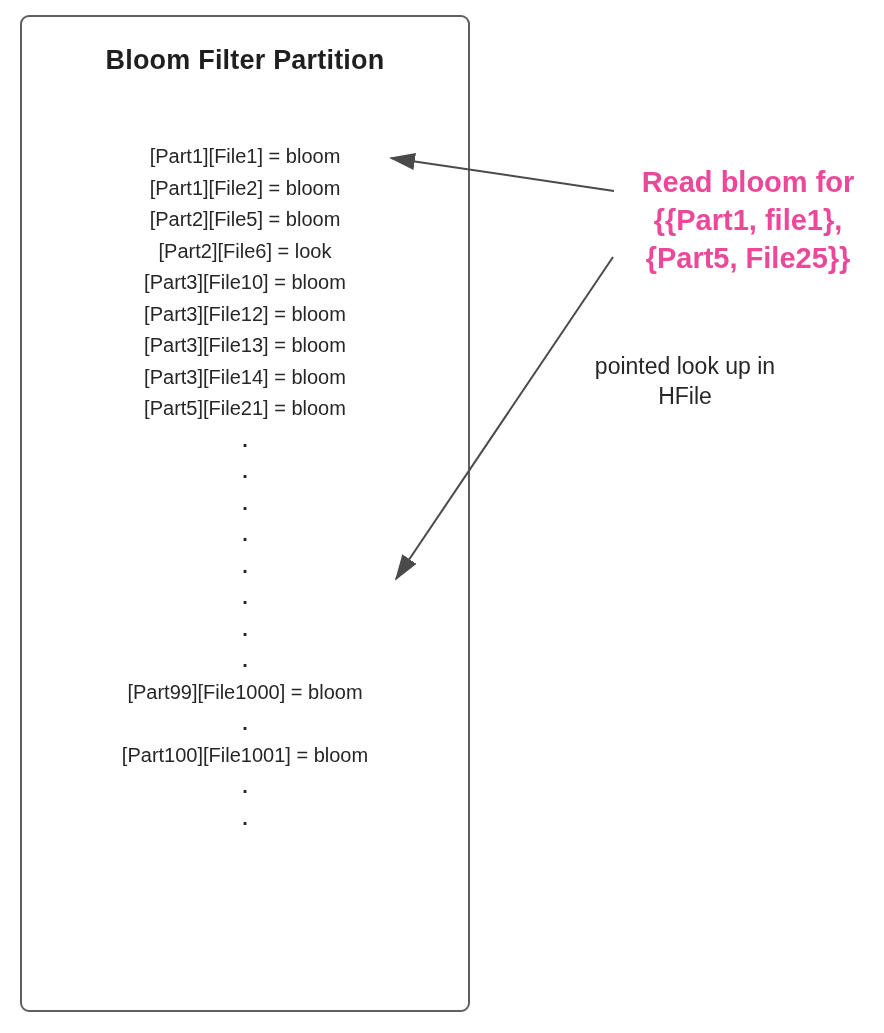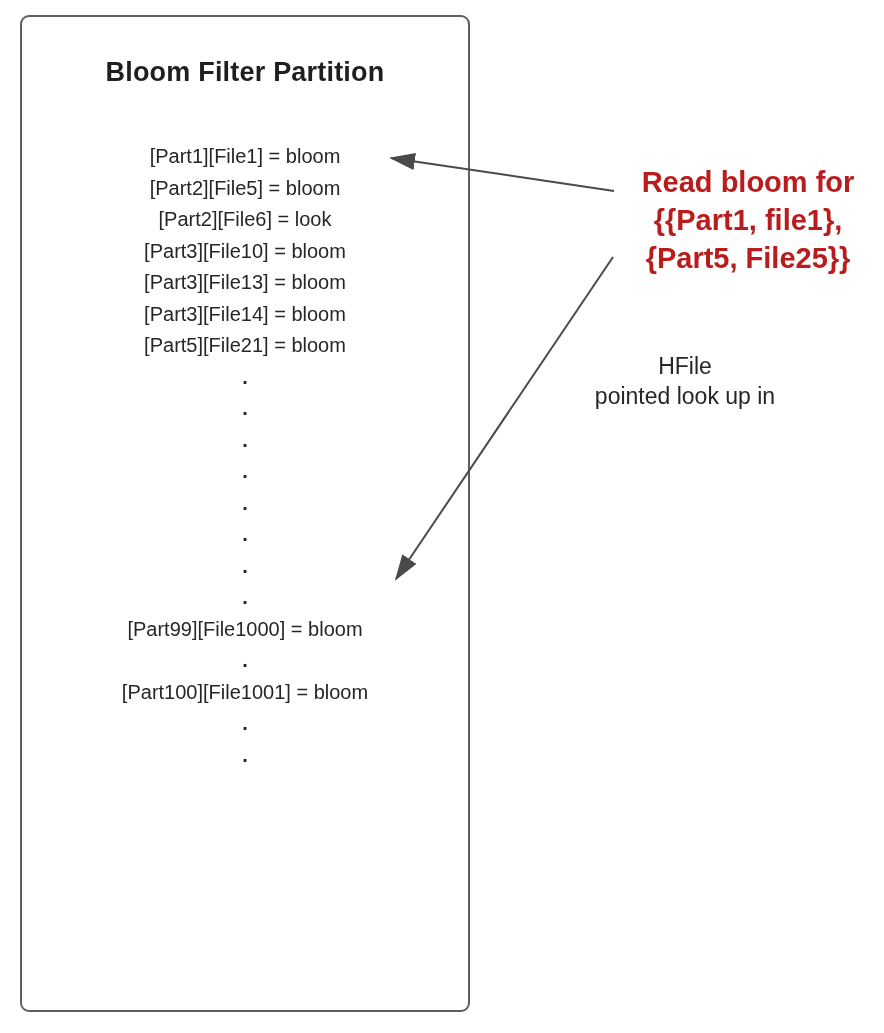--- a/index.html
+++ b/index.html
@@ -17,21 +17,21 @@
     left: 20px;
     top: 15px;
     width: 450px;
     height: 997px;
     box-sizing: border-box;
     border: 2.5px solid #5f5f5f;
     border-radius: 9px;
     background: #ffffff;
   }
   .box-title {
-    margin-top: 39px;
+    margin-top: 27px;
     text-align: center;
     font-size: 27px;
     font-weight: bold;
     line-height: 32px;
     color: #1f1f1f;
     letter-spacing: 0.2px;
   }
   .entry-list {
     position: absolute;
     left: 0;
@@ -54,21 +54,21 @@
   }
   .read-bloom {
     position: absolute;
     left: 612px;
     top: 163px;
     width: 272px;
     text-align: center;
     font-weight: bold;
     font-size: 29px;
     line-height: 38px;
-    color: #b91c1c;
+    color: #ec4899;
   }
   .pointed-note {
     position: absolute;
     left: 557px;
     top: 351px;
     width: 256px;
     text-align: center;
     font-size: 23px;
     line-height: 30px;
     color: #262626;
@@ -76,23 +76,25 @@
 </style>
 </head>
 <body>
 
 <div class="canvas">
 
   <div class="partition-box">
     <div class="box-title">Bloom Filter Partition</div>
     <div class="entry-list">
         <div class="row">[Part1][File1] = bloom</div>
+        <div class="row">[Part1][File2] = bloom</div>
         <div class="row">[Part2][File5] = bloom</div>
         <div class="row">[Part2][File6] = look</div>
         <div class="row">[Part3][File10] = bloom</div>
+        <div class="row">[Part3][File12] = bloom</div>
         <div class="row">[Part3][File13] = bloom</div>
         <div class="row">[Part3][File14] = bloom</div>
         <div class="row">[Part5][File21] = bloom</div>
         <div class="row dot-row">.</div>
         <div class="row dot-row">.</div>
         <div class="row dot-row">.</div>
         <div class="row dot-row">.</div>
         <div class="row dot-row">.</div>
         <div class="row dot-row">.</div>
         <div class="row dot-row">.</div>
@@ -105,22 +107,22 @@
       </div>
   </div>
 
   <div class="read-bloom">
     <div>Read bloom for</div>
     <div>{{Part1, file1},</div>
     <div>{Part5, File25}}</div>
   </div>
 
   <div class="pointed-note">
+    <div>pointed look up in</div>
     <div>HFile</div>
-    <div>pointed look up in</div>
   </div>
 
   <svg class="arrows-layer" viewBox="0 0 884 1033" xmlns="http://www.w3.org/2000/svg">
     <defs>
       <marker id="arrowhead" markerUnits="userSpaceOnUse" markerWidth="26" markerHeight="17" refX="24" refY="8.5" orient="auto">
         <path d="M0,0 L26,8.5 L0,17 Z" fill="#4a4a4a"></path>
       </marker>
     </defs>
     <line x1="614" y1="191" x2="391" y2="158" stroke="#4a4a4a" stroke-width="2" marker-end="url(#arrowhead)"></line>
     <line x1="613" y1="257" x2="396" y2="579" stroke="#4a4a4a" stroke-width="2" marker-end="url(#arrowhead)"></line>

